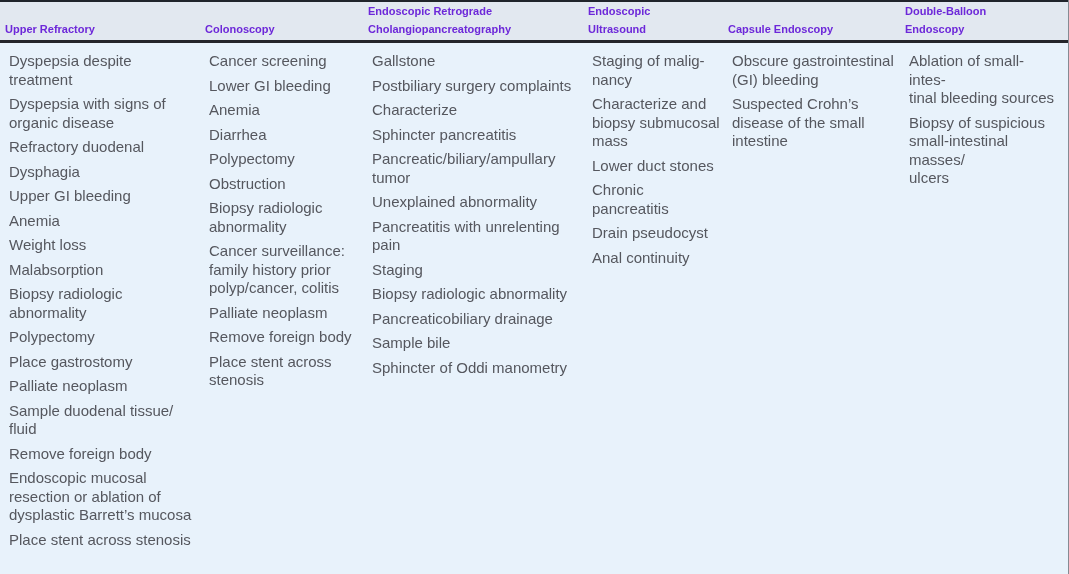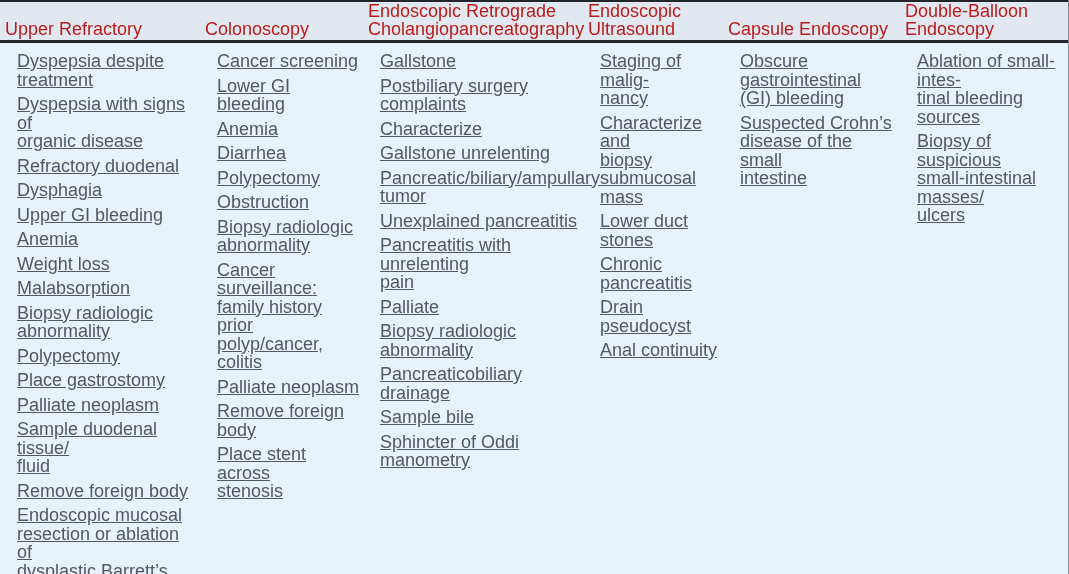--- a/index.html
+++ b/index.html
@@ -24,48 +24,47 @@
   .header-row {
     display: grid;
     grid-template-columns: 200px 163px 220px 140px 177px 1fr;
     align-items: end;
     height: 38px;
     padding-left: 5px;
     box-sizing: border-box;
     background: #e2e8f0;
   }
   .h-cell {
-    font-size: 18px;
-    font-weight: normal;
-    color: #b91c1c;
+    font-size: 11px;
+    font-weight: bold;
+    color: #6d28d9;
     line-height: 18px;
     padding: 0 8px 4px 0;
     white-space: pre-line;
   }
   .header-rule {
     height: 3px;
     background: #24262b;
   }
   .body-row {
     display: grid;
     grid-template-columns: 200px 163px 220px 140px 177px 1fr;
     padding-left: 5px;
     padding-top: 9px;
     box-sizing: border-box;
   }
   .col {
     padding-right: 8px;
   }
   .item {
-    margin: 0 0 6px 12px;
-    font-size: 18px;
+    margin: 0 0 6px 4px;
+    font-size: 15px;
     line-height: 18.5px;
     color: #55575e;
     white-space: pre-line;
-    text-decoration: underline;
   }
 </style>
 </head>
 <body>
 
 <div class="figure">
   <div class="topline"></div>
 
   <div class="header-row">
     <div class="h-cell">Upper Refractory</div>
@@ -120,27 +119,27 @@
 polyp/cancer, colitis</p>
         <p class="item">Palliate neoplasm</p>
         <p class="item">Remove foreign body</p>
         <p class="item">Place stent across
 stenosis</p>
       </div>
       <div class="col">
         <p class="item">Gallstone</p>
         <p class="item">Postbiliary surgery complaints</p>
         <p class="item">Characterize</p>
-        <p class="item">Gallstone unrelenting</p>
+        <p class="item">Sphincter pancreatitis</p>
         <p class="item">Pancreatic/biliary/ampullary
 tumor</p>
-        <p class="item">Unexplained pancreatitis</p>
+        <p class="item">Unexplained abnormality</p>
         <p class="item">Pancreatitis with unrelenting
 pain</p>
-        <p class="item">Palliate</p>
+        <p class="item">Staging</p>
         <p class="item">Biopsy radiologic abnormality</p>
         <p class="item">Pancreaticobiliary drainage</p>
         <p class="item">Sample bile</p>
         <p class="item">Sphincter of Oddi manometry</p>
       </div>
       <div class="col">
         <p class="item">Staging of malig-
 nancy</p>
         <p class="item">Characterize and
 biopsy submucosal

